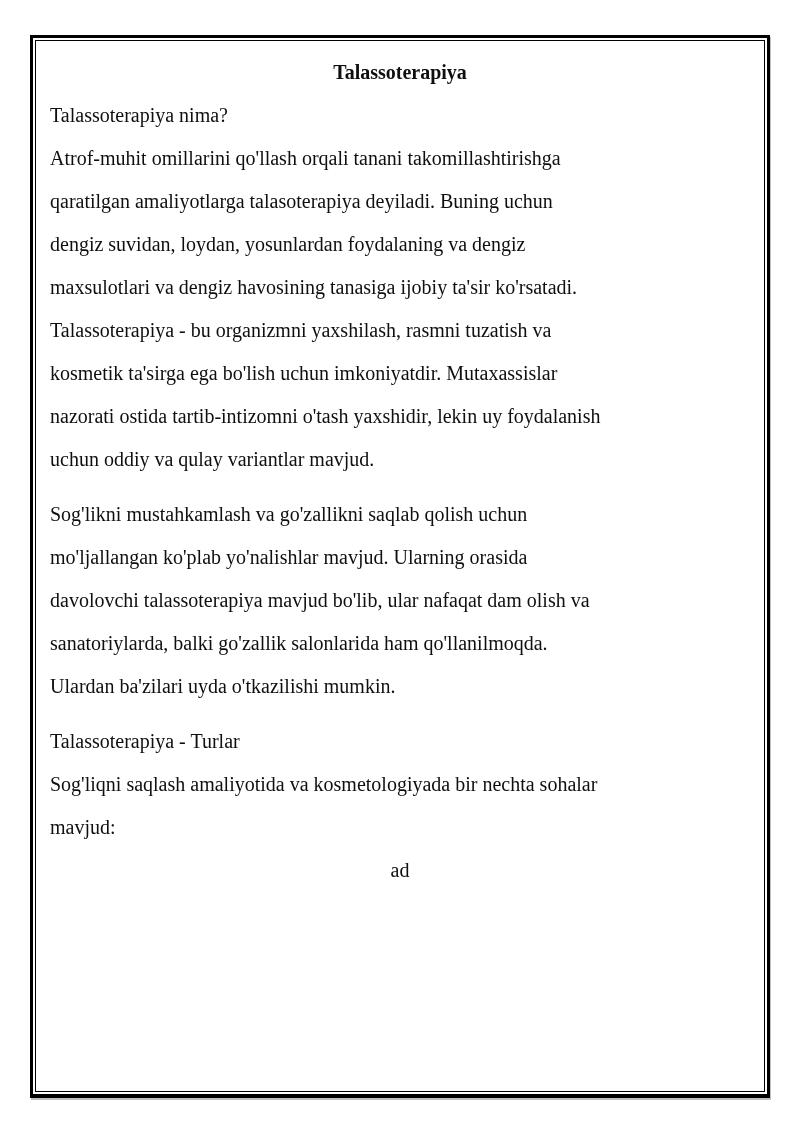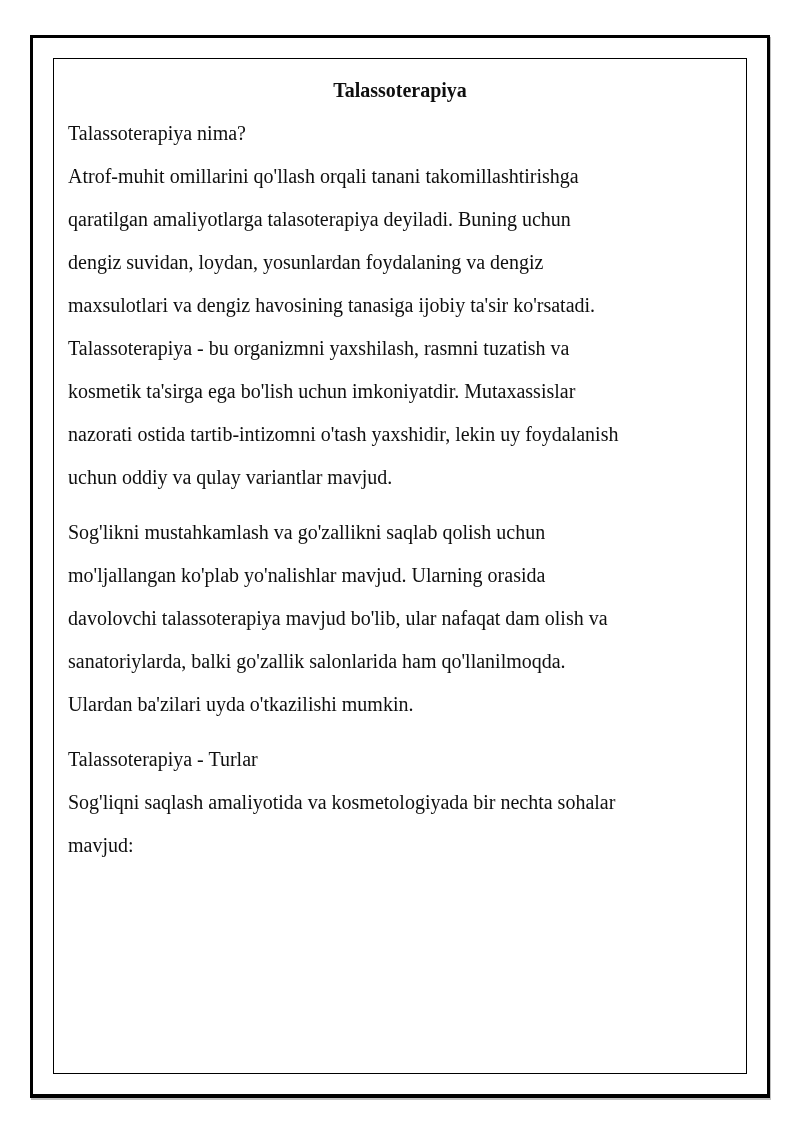--- a/index.html
+++ b/index.html
@@ -20,21 +20,21 @@
   }
   .frame-outer {
     position: absolute;
     left: 30px;
     top: 35px;
     width: 740px;
     height: 1063px;
     box-sizing: border-box;
     border: 3px solid #000000;
     border-bottom-width: 4px;
-    padding: 20px;
+    padding: 2px;
     background: #ffffff;
     box-shadow: 1px 2px 0 rgba(0,0,0,0.25);
   }
   .frame-inner {
     box-sizing: border-box;
     width: 100%;
     height: 100%;
     border: 1px solid #000000;
     padding: 10px 14px 0 14px;
     overflow: hidden;
@@ -97,17 +97,18 @@
       <p class="para">Sog'likni mustahkamlash va go'zallikni saqlab qolish uchun
 mo'ljallangan ko'plab yo'nalishlar mavjud. Ularning orasida
 davolovchi talassoterapiya mavjud bo'lib, ular nafaqat dam olish va
 sanatoriylarda, balki go'zallik salonlarida ham qo'llanilmoqda.
 Ulardan ba'zilari uyda o'tkazilishi mumkin.</p>
 
       <p class="para para-tight">Talassoterapiya - Turlar
 Sog'liqni saqlash amaliyotida va kosmetologiyada bir nechta sohalar
 mavjud:</p>
 
+      <p class="ad-line">ad</p>
 
 
     </div>
   </div>
 </div>
 
 </body></html>

